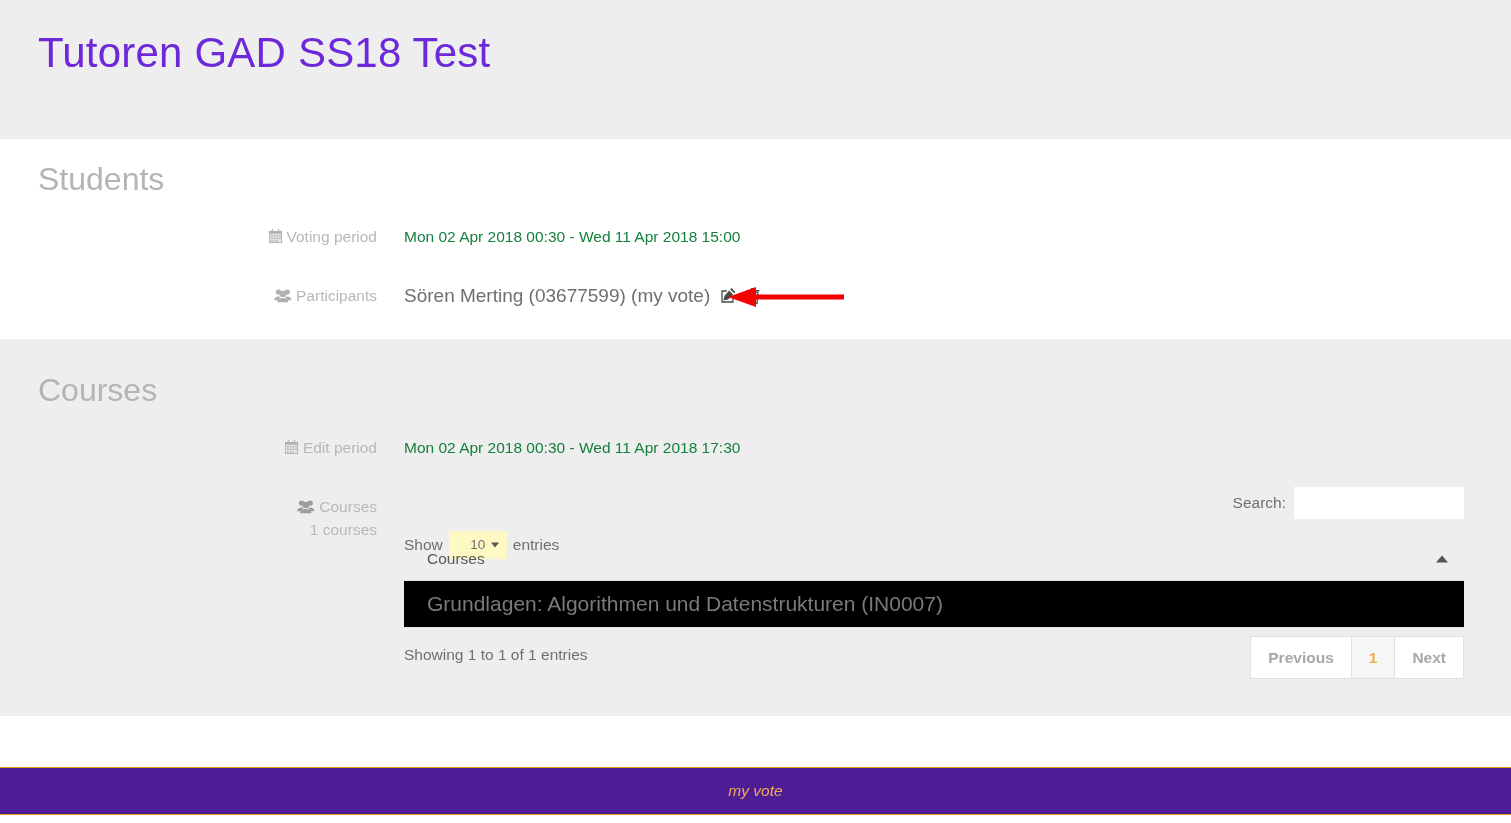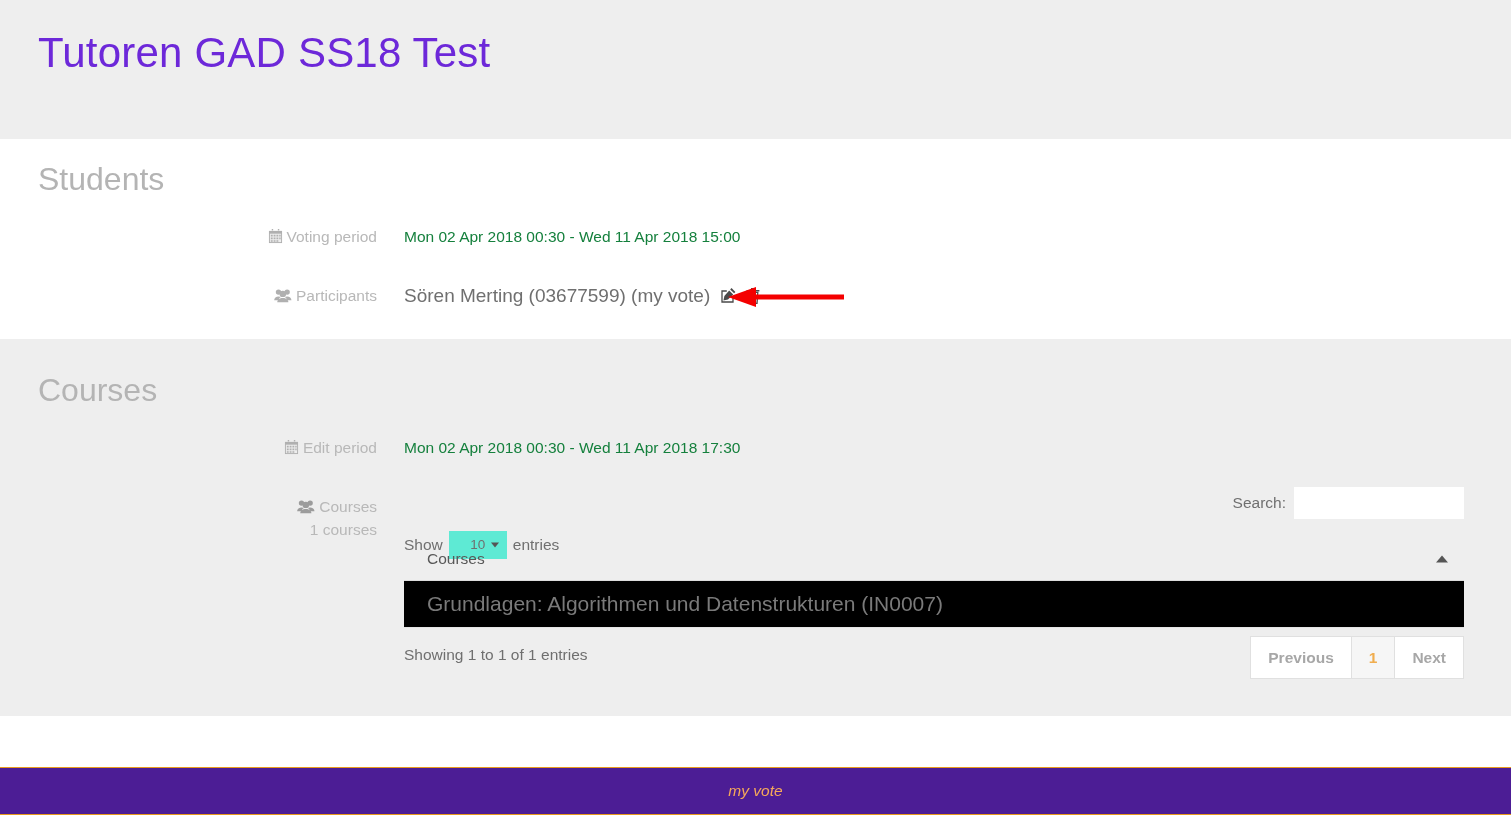--- a/index.html
+++ b/index.html
@@ -171,21 +171,21 @@
   }
   #dt-length .lbl { color: #6f6f6f; }
   #entries-select {
     position: relative;
     display: inline-flex;
     align-items: center;
     justify-content: center;
     width: 58px;
     height: 28px;
     margin: 0 6px;
-    background: #5eead4;
+    background: #fef9c3;
     border: none;
     font-size: 13.5px;
     color: #6f6f6f;
     cursor: pointer;
   }
   #entries-select .caret {
     position: absolute;
     right: 8px;
     top: 50%;
     transform: translateY(-50%);

